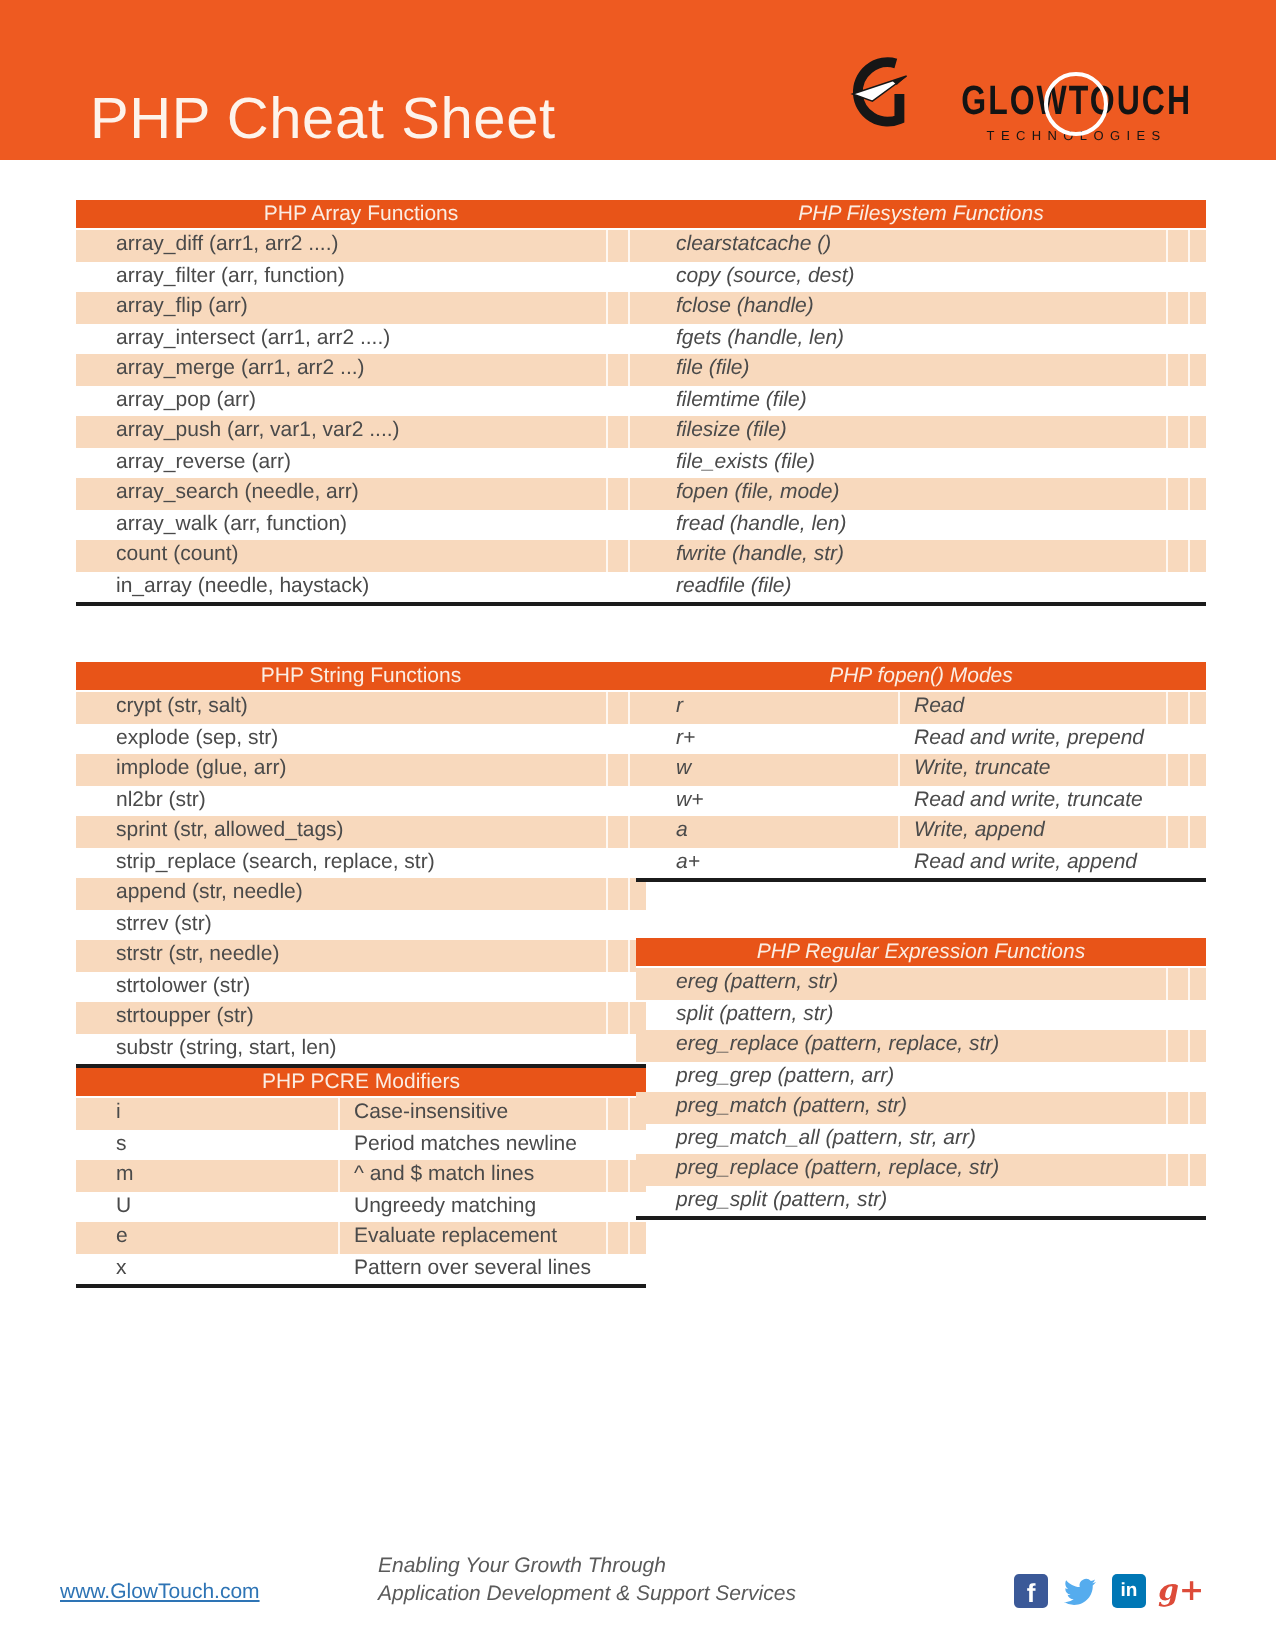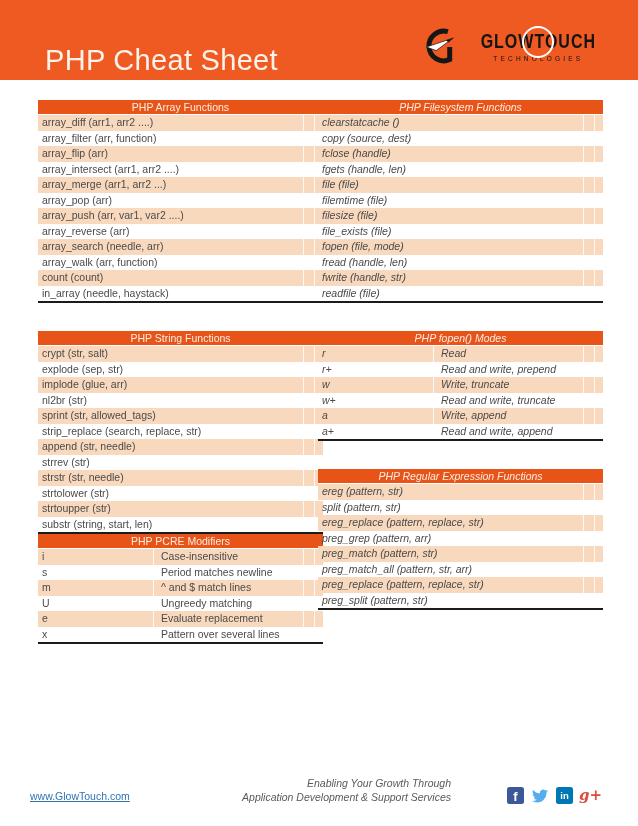--- a/index.html
+++ b/index.html
@@ -3,21 +3,21 @@
 <meta charset="utf-8">
 <style>
   html,body{margin:0;padding:0;background:#fff;}
   body{width:638px;height:826px;position:relative;overflow:hidden;
        font-family:"Liberation Sans",sans-serif;-webkit-font-smoothing:antialiased;}
 
   
   .page-header{position:absolute;left:0;top:0;width:638px;height:80px;background:#EE5A21;}
   .page-title{position:absolute;left:45px;top:44px;font-size:29px;font-weight:400;
               color:#FDF3EB;letter-spacing:.3px;}
-  .logo{position:absolute;right:42px;top:22px;display:flex;align-items:center;gap:25px;}
+  .logo{position:absolute;right:42px;top:22px;display:flex;align-items:flex-end;gap:25px;}
   .logo-gmark{width:36px;height:50px;}
   .logo-textwrap{position:relative;text-align:center;}
   .logo-name{font-size:16px;font-weight:700;color:#141414;letter-spacing:1px;
              transform:scaleY(1.28);transform-origin:center;white-space:nowrap;
              font-family:"Liberation Sans",sans-serif;}
   .logo-ring{position:absolute;left:50%;top:-7px;width:28px;height:28px;margin-left:-16px;
              border:2.5px solid #fff;border-radius:50%;pointer-events:none;}
   .logo-sub{font-size:6.5px;letter-spacing:3.2px;color:#141414;margin-top:4px;white-space:nowrap;}
 
   
@@ -25,34 +25,34 @@
   .col-left{left:38px;}
   .col-right{left:318px;font-style:italic;}
 
   .sheet-table{border-bottom:2px solid #1b1b1b;}
   .mt-lg{margin-top:28px;}
   .mt-sm{}
 
   .t-header{height:14px;line-height:14px;background:#E85418;color:#FBEDE3;
             text-align:center;font-size:10.5px;border-bottom:1px solid #fff;}
   .rows .row{height:15.5px;line-height:15.5px;font-size:10.5px;color:#4a4a4a;
-             padding-left:4px;white-space:nowrap;position:relative;box-sizing:border-box;}
+             padding-left:20px;white-space:nowrap;position:relative;box-sizing:border-box;}
   .rows .row:nth-child(odd){background:#F8D9BD;}
   .rows .row::before,.rows .row::after{content:"";position:absolute;top:0;bottom:0;width:1px;
              background:rgba(255,255,255,.8);}
   .rows .row::before{right:8px;}
   .rows .row::after{right:19px;}
   .rows .row .k{display:inline-block;width:112px;height:100%;box-sizing:border-box;
              border-right:1px solid rgba(255,255,255,.8);vertical-align:top;}
   .rows .row .v{padding-left:7px;}
 
   
   .footer-link{position:absolute;left:30px;top:790px;width:140px;text-align:left;
                font-size:10.5px;color:#2E74B5;text-decoration:underline;cursor:pointer;}
-  .tagline{position:absolute;left:189px;top:776px;width:262px;text-align:right;
+  .tagline{position:absolute;left:189px;top:776px;width:262px;text-align:left;
            font-style:italic;font-size:10.5px;line-height:14px;color:#5a5a5a;}
   .social{position:absolute;left:507px;top:787px;display:flex;align-items:center;gap:6px;}
   .sq{width:17px;height:17px;border-radius:2.5px;color:#fff;text-align:center;cursor:pointer;}
   .fb{background:#3B5998;font-size:13px;font-weight:700;line-height:19px;}
   .li{background:#0077B5;font-size:9.5px;font-weight:700;line-height:17px;}
   .tw{width:20px;height:17px;display:flex;align-items:center;cursor:pointer;}
   .gp{color:#DD4B39;font-size:15px;font-weight:700;font-family:"DejaVu Serif",serif;
       font-style:italic;line-height:17px;cursor:pointer;}
 </style>
 </head>

